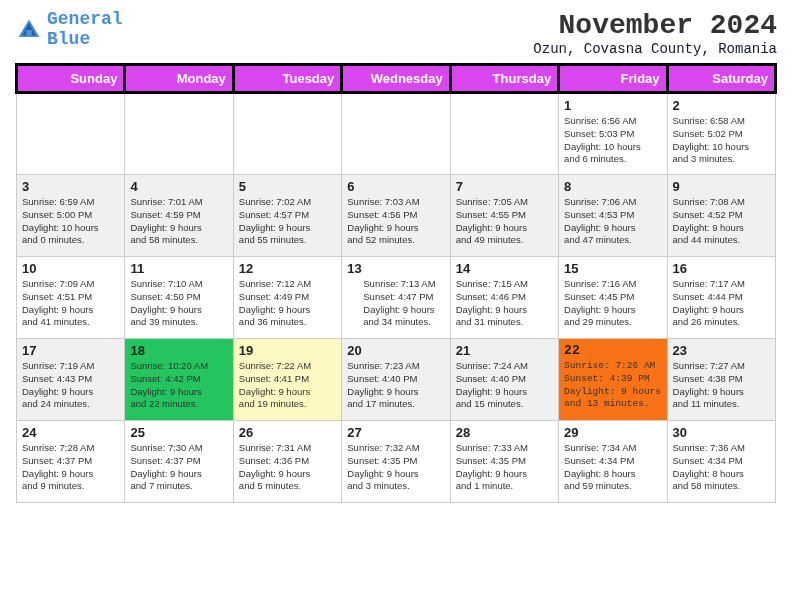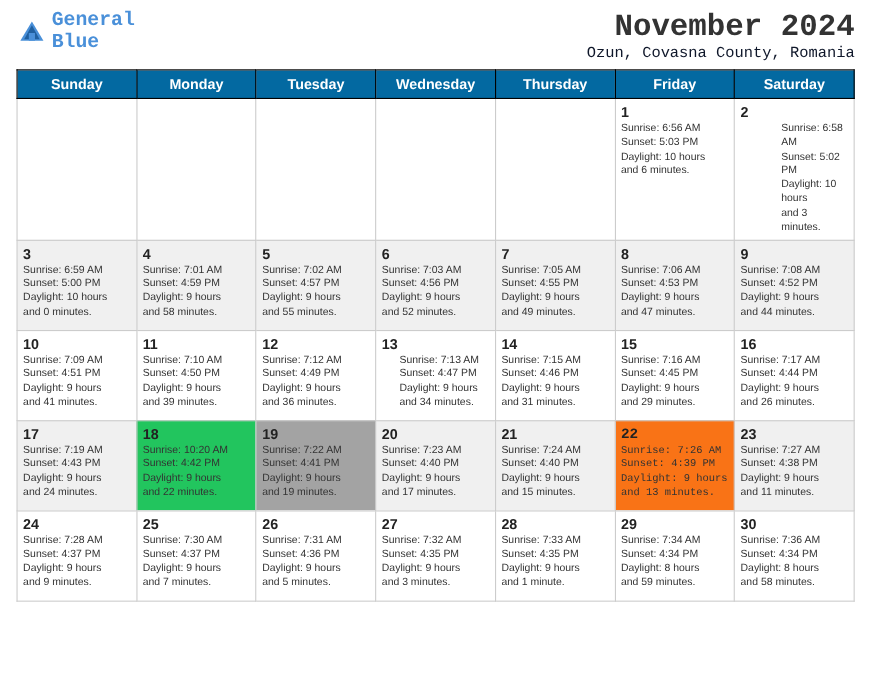--- a/index.html
+++ b/index.html
@@ -52,26 +52,26 @@
     .subtitle {
       font-size: 14px;
       color: #0f172a;
     }
     .calendar {
       width: 100%;
       border-collapse: collapse;
       table-layout: fixed;
     }
     .calendar th {
-      background-color: #0369a1;
+      background-color: #d946ef;
       color: #fff;
-      text-align: center;
+      text-align: right;
       padding: 5px 6px;
       font-size: 13px;
-      border: 1px solid #000000;
+      border: 3px solid #000000;
     }
     .calendar td {
       vertical-align: top;
       border: 1px solid #ccc;
       padding: 4px 5px;
       height: 82px;
       background: #fff;
     }
     .calendar tr:nth-child(even) td {
       background: #f5f5f5;
@@ -134,21 +134,21 @@
           <td></td>
           <td>
             <div class="day-number">1</div>
             <div class="day-info" style="white-space: pre-line;">Sunrise: 6:56 AM
 Sunset: 5:03 PM
 Daylight: 10 hours
 and 6 minutes.</div>
           </td>
           <td>
             <div class="day-number">2</div>
-            <div class="day-info" style="white-space: pre-line; margin-left: 37px;">Sunrise: 6:58 AM
+            <div class="day-info" style="white-space: pre-line;">Sunrise: 6:58 AM
 Sunset: 5:02 PM
 Daylight: 10 hours
 and 3 minutes.</div>
           </td>
         </tr>
         <tr style="background: rgb(240, 240, 240);">
           <td style="background: rgb(240, 240, 240);">
             <div class="day-number">3</div>
             <div class="day-info" style="white-space: pre-line;">Sunrise: 6:59 AM
 Sunset: 5:00 PM
@@ -257,21 +257,21 @@
 Daylight: 9 hours
 and 24 minutes.</div>
           </td>
           <td style="background: #22c55e;">
             <div class="day-number">18</div>
             <div class="day-info" style="white-space: pre-line;">Sunrise: 10:20 AM
 Sunset: 4:42 PM
 Daylight: 9 hours
 and 22 minutes.</div>
           </td>
-          <td style="background: #a3a3a3;">
+          <td style="background: #fef9c3;">
             <div class="day-number">19</div>
             <div class="day-info" style="white-space: pre-line;">Sunrise: 7:22 AM
 Sunset: 4:41 PM
 Daylight: 9 hours
 and 19 minutes.</div>
           </td>
           <td style="background: rgb(240, 240, 240);">
             <div class="day-number">20</div>
             <div class="day-info" style="white-space: pre-line;">Sunrise: 7:23 AM
 Sunset: 4:40 PM

